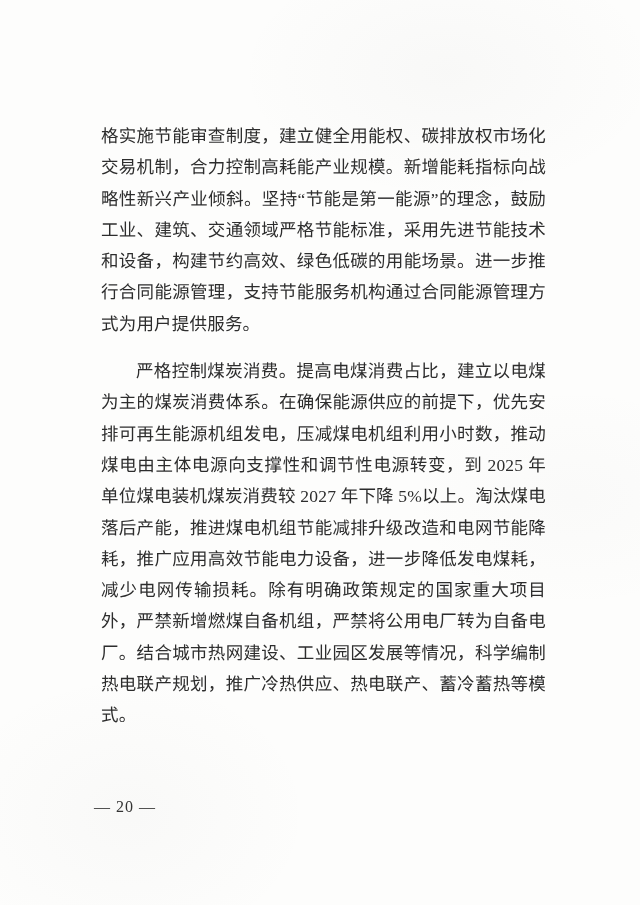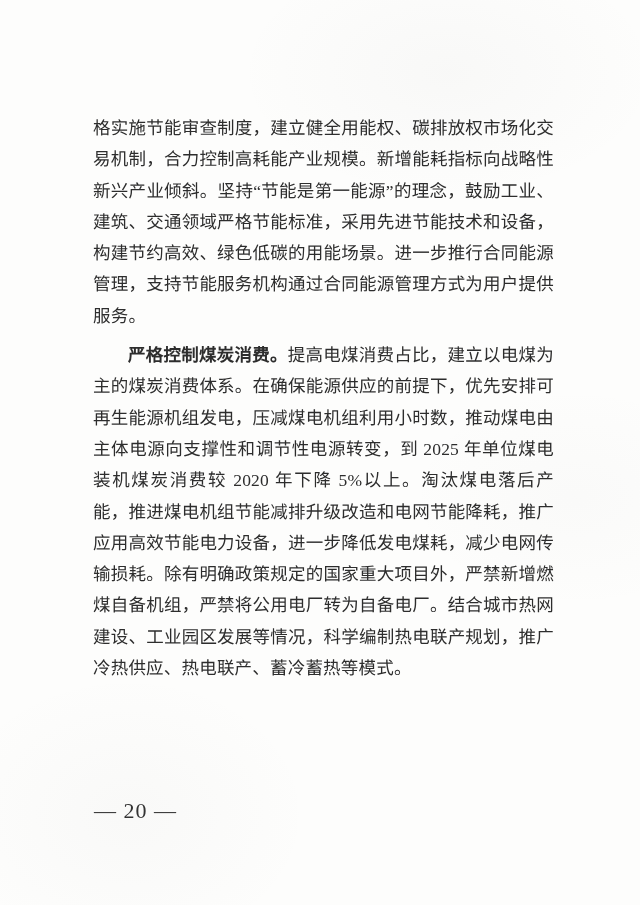--- a/index.html
+++ b/index.html
@@ -32,47 +32,47 @@
     left: 85px;
     top: 105px;
     width: 477px;
     font-size: 17.5px;
     line-height: 31.3px;
     text-align: justify;
     text-justify: inter-character;
     letter-spacing: 0.2px;
   }
   .para {
-    margin: 8px;
+    margin: 16px;
     padding: 0;
   }
   .para.indent {
     text-indent: 2em;
   }
   .para-lead {
-    font-weight: 700;
+    font-weight: 400;
   }
   .page-number {
     position: absolute;
     left: 94px;
     top: 798px;
-    font-size: 22px;
+    font-size: 16px;
     letter-spacing: 1px;
     color: #333333;
   }
 </style>
 </head>
 <body>
 
 <div class="page">
 
   <div class="content">
 
     <p class="para"><span class="para-text">格实施节能审查制度，建立健全用能权、碳排放权市场化交易机制，合力控制高耗能产业规模。新增能耗指标向战略性新兴产业倾斜。坚持“节能是第一能源”的理念，鼓励工业、建筑、交通领域严格节能标准，采用先进节能技术和设备，构建节约高效、绿色低碳的用能场景。进一步推行合同能源管理，支持节能服务机构通过合同能源管理方式为用户提供服务。</span></p>
 
-    <p class="para indent"><span class="para-lead">严格控制煤炭消费。</span><span class="para-text">提高电煤消费占比，建立以电煤为主的煤炭消费体系。在确保能源供应的前提下，优先安排可再生能源机组发电，压减煤电机组利用小时数，推动煤电由主体电源向支撑性和调节性电源转变，到 2025 年单位煤电装机煤炭消费较 2020 年下降 5%以上。淘汰煤电落后产能，推进煤电机组节能减排升级改造和电网节能降耗，推广应用高效节能电力设备，进一步降低发电煤耗，减少电网传输损耗。除有明确政策规定的国家重大项目外，严禁新增燃煤自备机组，严禁将公用电厂转为自备电厂。结合城市热网建设、工业园区发展等情况，科学编制热电联产规划，推广冷热供应、热电联产、蓄冷蓄热等模式。</span></p>
+    <p class="para indent"><span class="para-lead">严格控制煤炭消费。</span><span class="para-text">提高电煤消费占比，建立以电煤为主的煤炭消费体系。在确保能源供应的前提下，优先安排可再生能源机组发电，压减煤电机组利用小时数，推动煤电由主体电源向支撑性和调节性电源转变，到 2025 年单位煤电装机煤炭消费较 2027 年下降 5%以上。淘汰煤电落后产能，推进煤电机组节能减排升级改造和电网节能降耗，推广应用高效节能电力设备，进一步降低发电煤耗，减少电网传输损耗。除有明确政策规定的国家重大项目外，严禁新增燃煤自备机组，严禁将公用电厂转为自备电厂。结合城市热网建设、工业园区发展等情况，科学编制热电联产规划，推广冷热供应、热电联产、蓄冷蓄热等模式。</span></p>
 
 
   </div>
 
   <div class="page-number">— 20 —</div>
 
 </div>
 
 </body></html>

